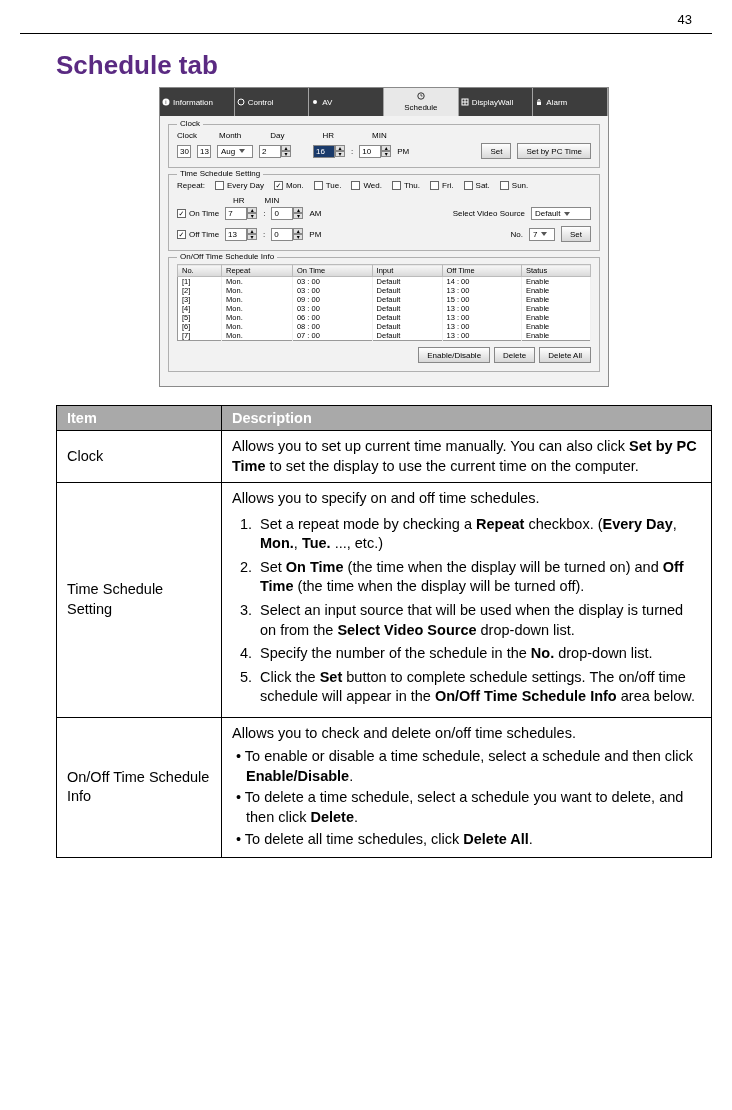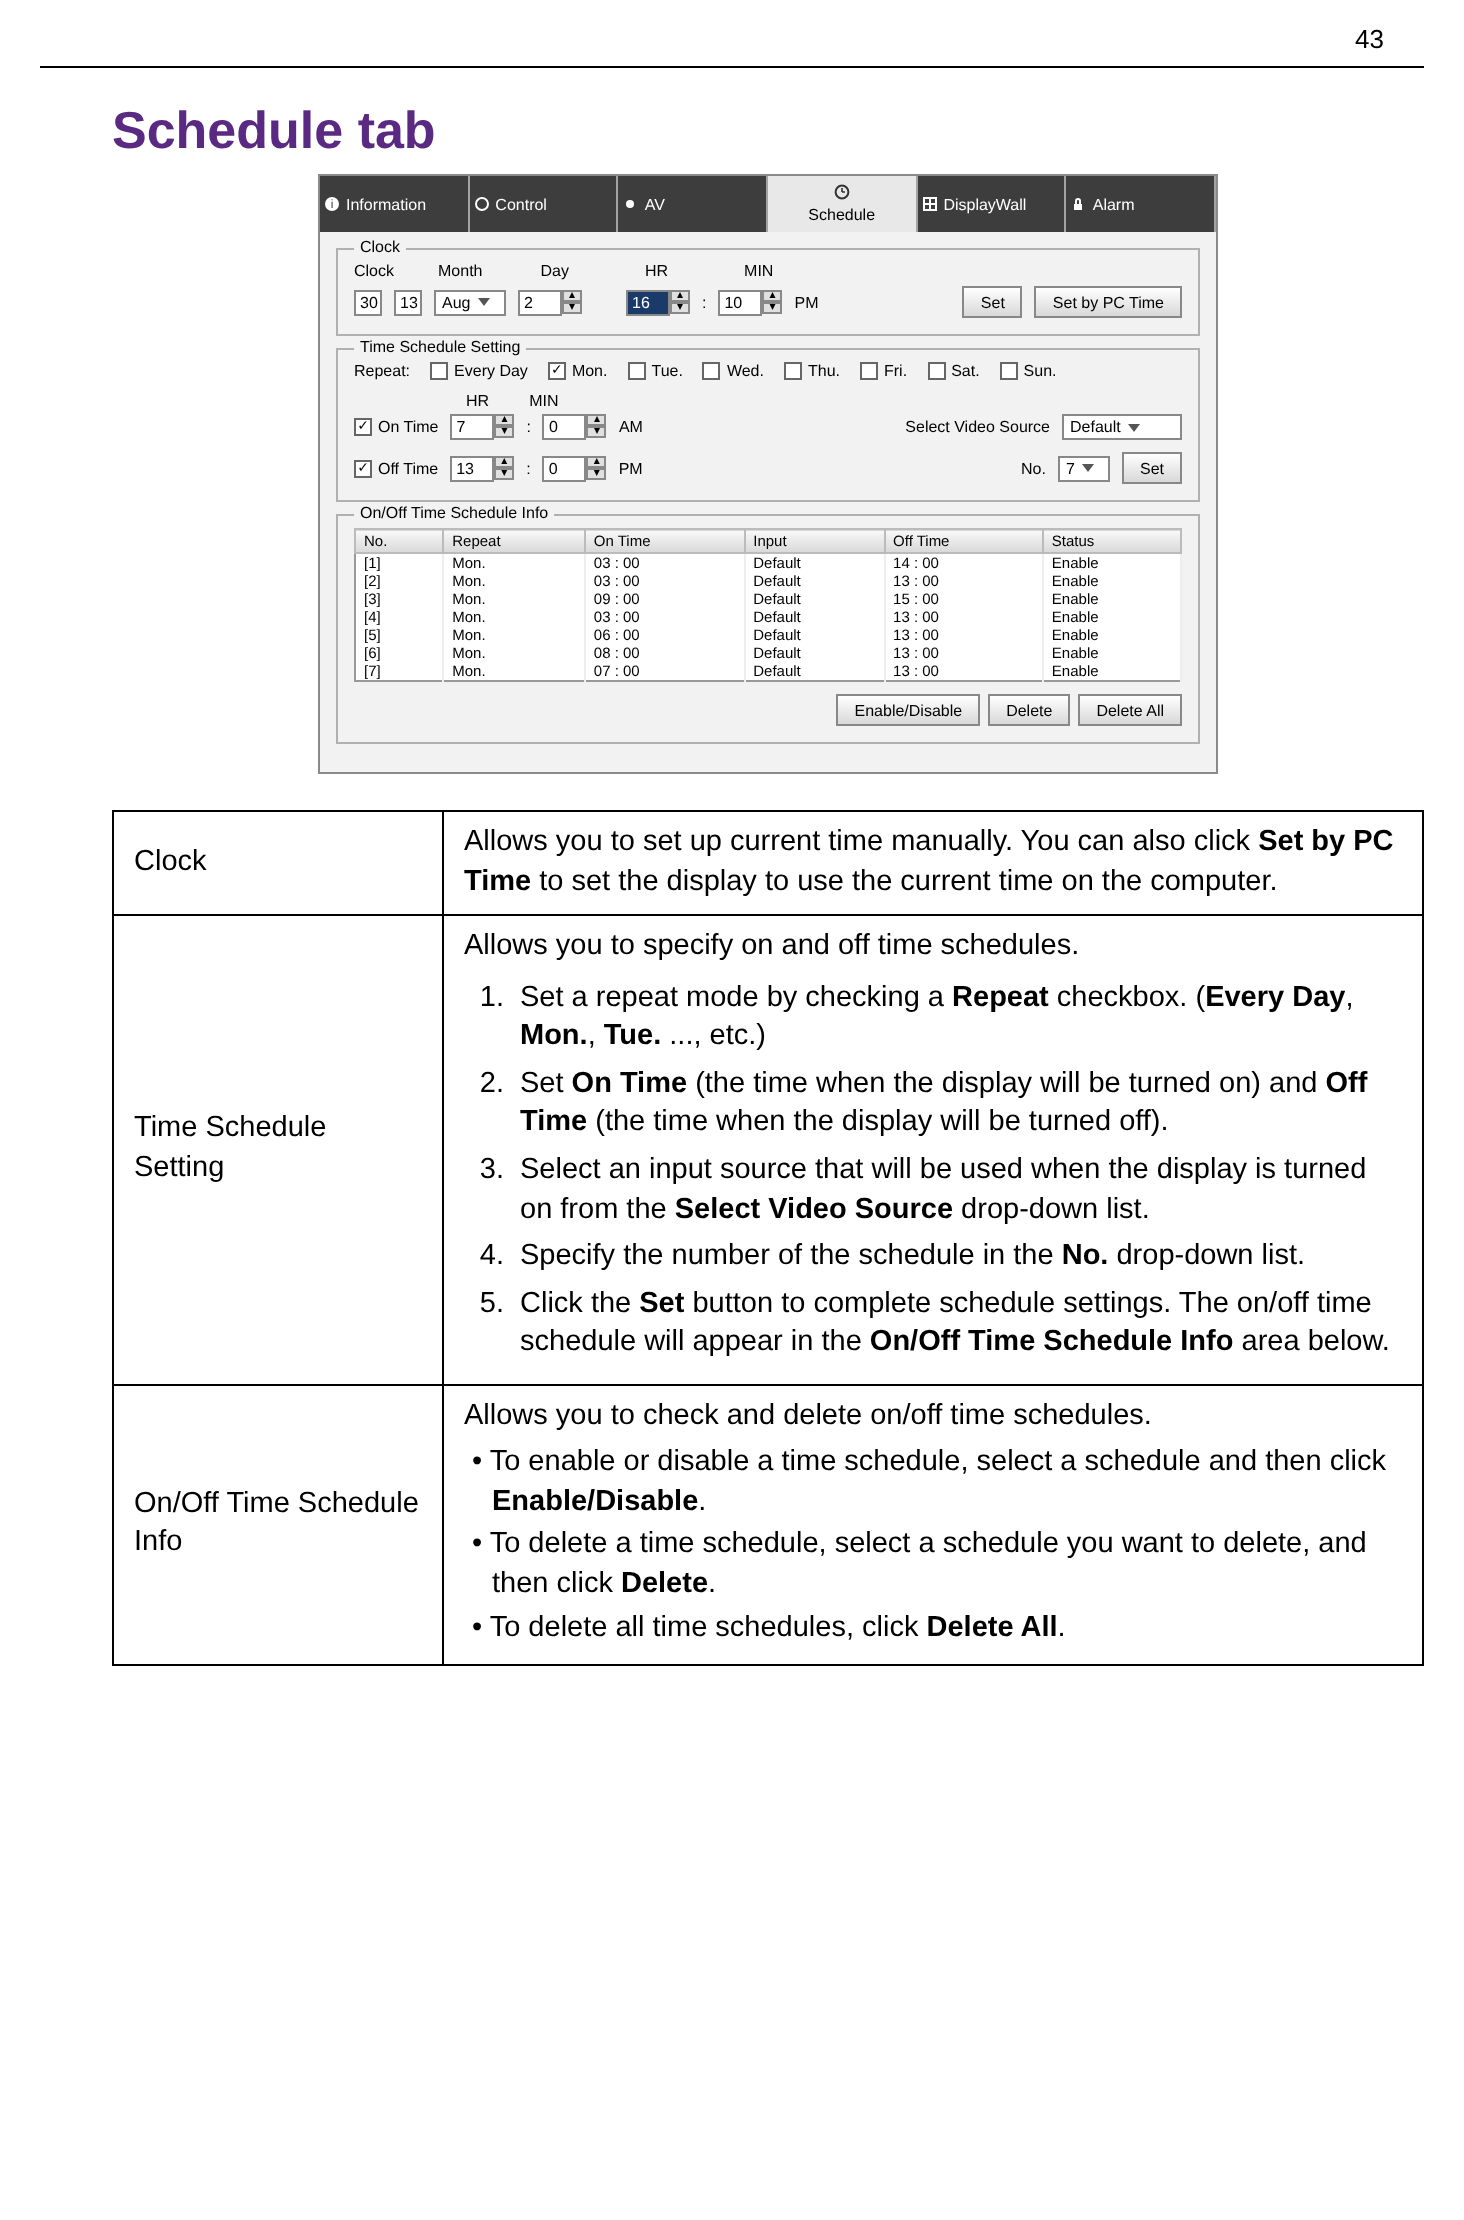--- a/index.html
+++ b/index.html
@@ -510,20 +510,24 @@
           <span class="btn">Delete</span>
           <span class="btn">Delete All</span>
         </div>
       </div>
     </div>
   </div>
   </div>
 
   <table class="desc">
     <tbody>
+        <tr>
+      <th class="item-col">Item</th>
+      <th>Description</th>
+    </tr>
     <tr>
       <td class="item-col">Clock</td>
       <td>
         <span>Allows you to set up current time manually. You can also click </span><b>Set by PC Time</b><span> to set the display to use the current time on the computer.</span>
       </td>
     </tr>
     <tr>
       <td class="item-col">Time Schedule Setting</td>
       <td>
         <div>Allows you to specify on and off time schedules.</div>

